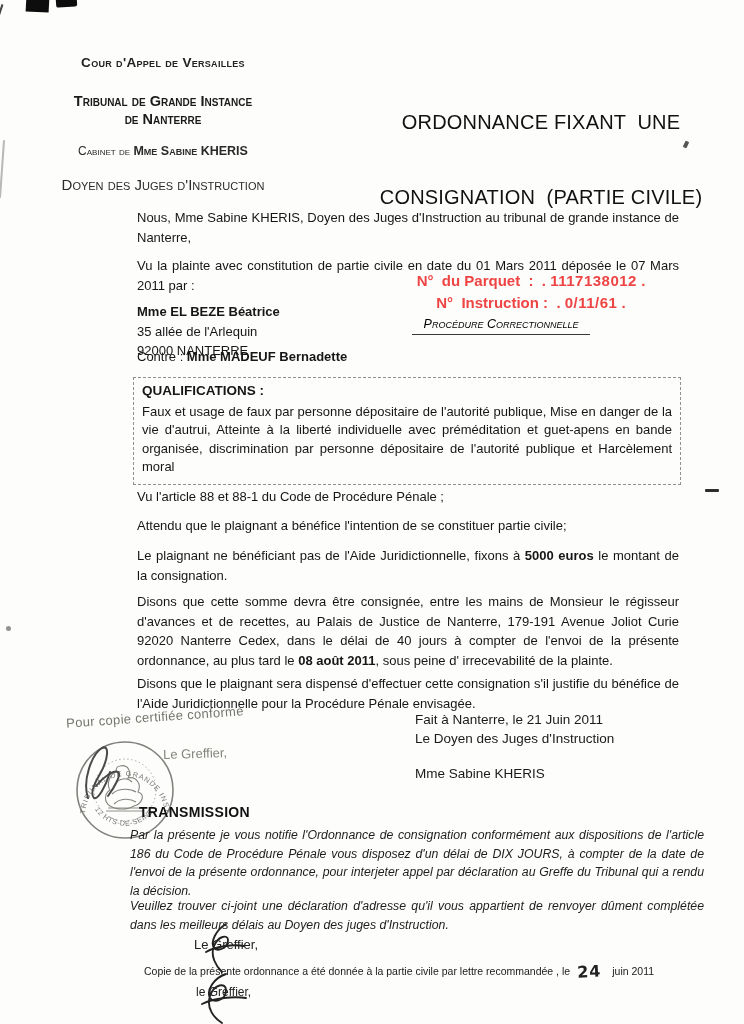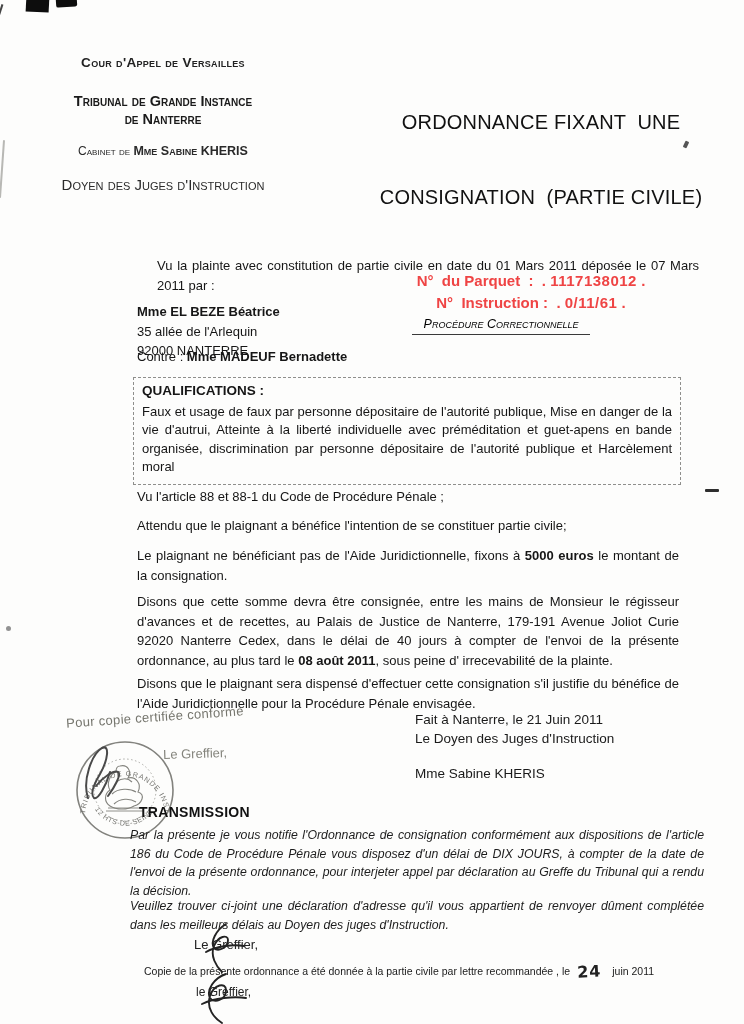--- a/index.html
+++ b/index.html
@@ -115,21 +115,22 @@
       <div>ORDONNANCE FIXANT  UNE</div>
       <div>CONSIGNATION  (PARTIE CIVILE)</div>
     </div>
     <div class="numbers">
       <div class="numline"><span>N°  du Parquet  :  . </span><b>1117138012</b><span> .</span></div>
       <div class="numline"><span>N°  Instruction :  . </span><b>0/11/61</b><span> .</span></div>
       <div><span class="procedure">Procédure Correctionnelle</span></div>
     </div>
   </div>
 
-  <div class="abs bodycol just" style="top:256px;margin-left:20px;">Vu la plainte avec constitution de partie civile en date du 01 Mars 2011 déposée le 07 Mars 2011 par :</div>
+  <div class="abs bodycol just" style="top:208px;">Nous, Mme Sabine KHERIS, Doyen des Juges d'Instruction   au tribunal de grande instance de Nanterre,</div>
+  <div class="abs bodycol just" style="top:256px;">Vu la plainte avec constitution de partie civile en date du 01 Mars 2011 déposée le 07 Mars 2011 par :</div>
 
   <div class="abs bodycol" style="top:302px;">
     <div style="font-weight:bold;">Mme EL BEZE Béatrice</div>
     <div>35 allée de l'Arlequin</div>
     <div>92000 NANTERRE</div>
   </div>
 
   <div class="abs bodycol" style="top:347px;"><span>Contre : </span><b>Mme MADEUF Bernadette</b></div>
 
   <div class="abs qualbox">

